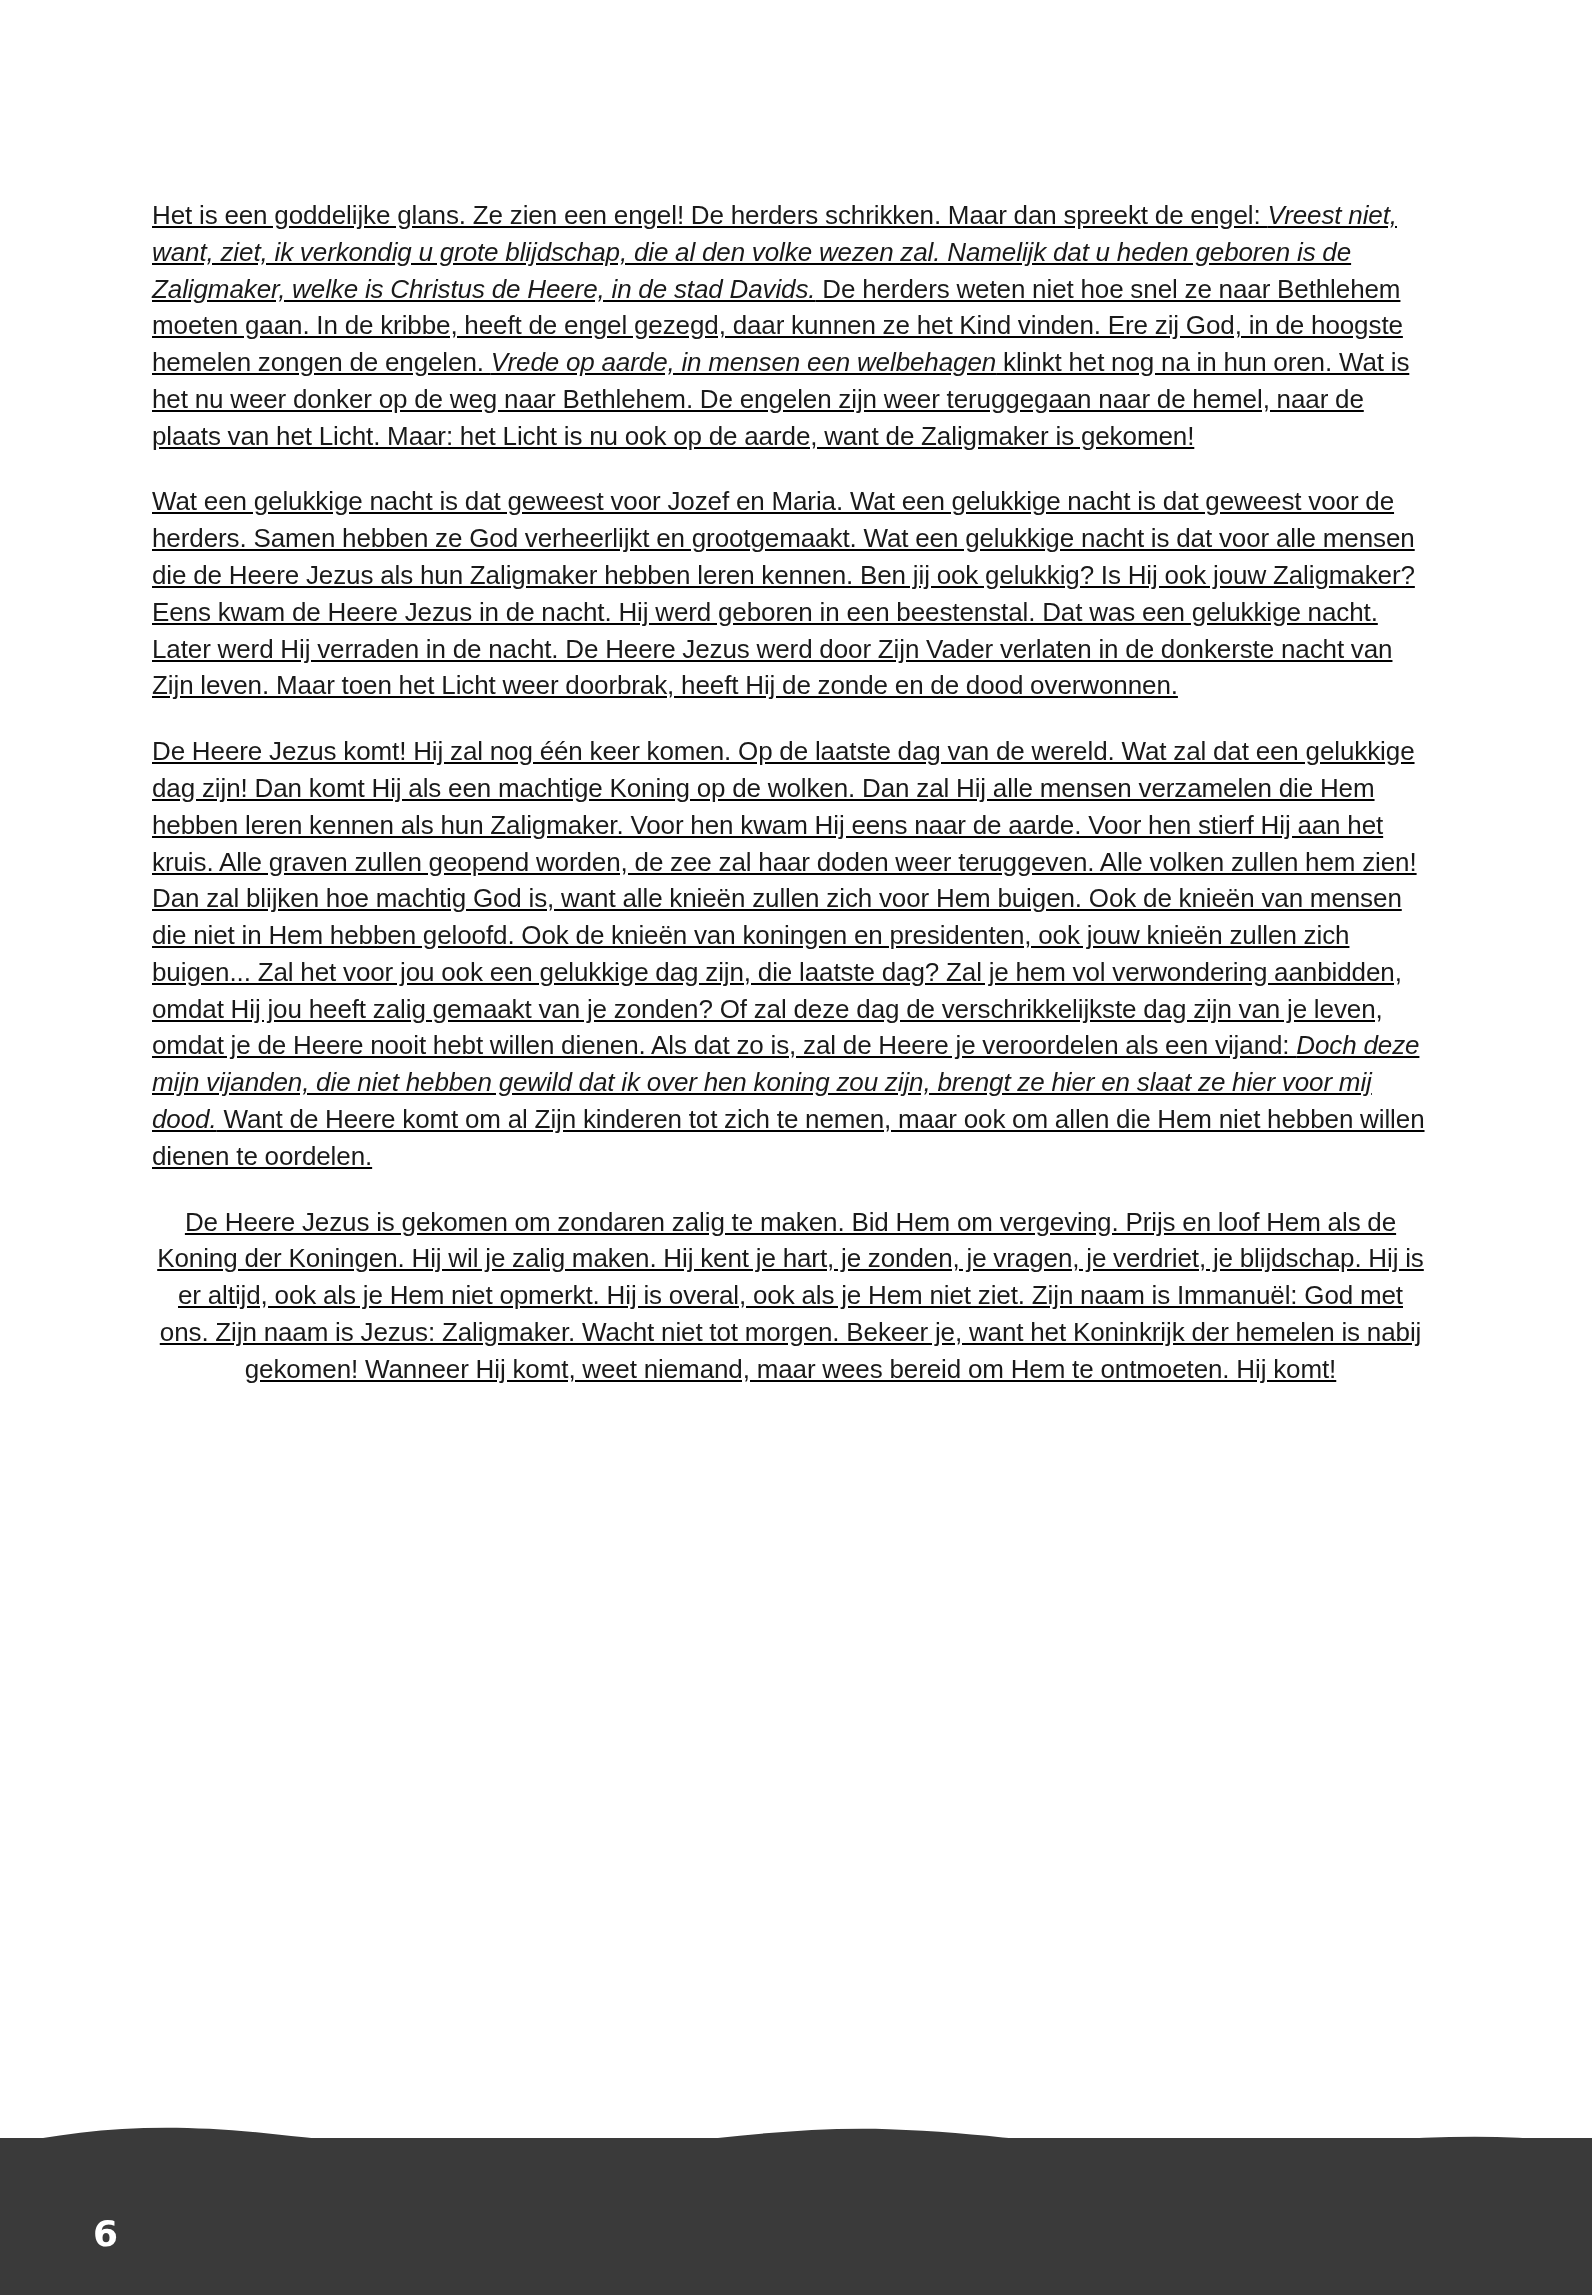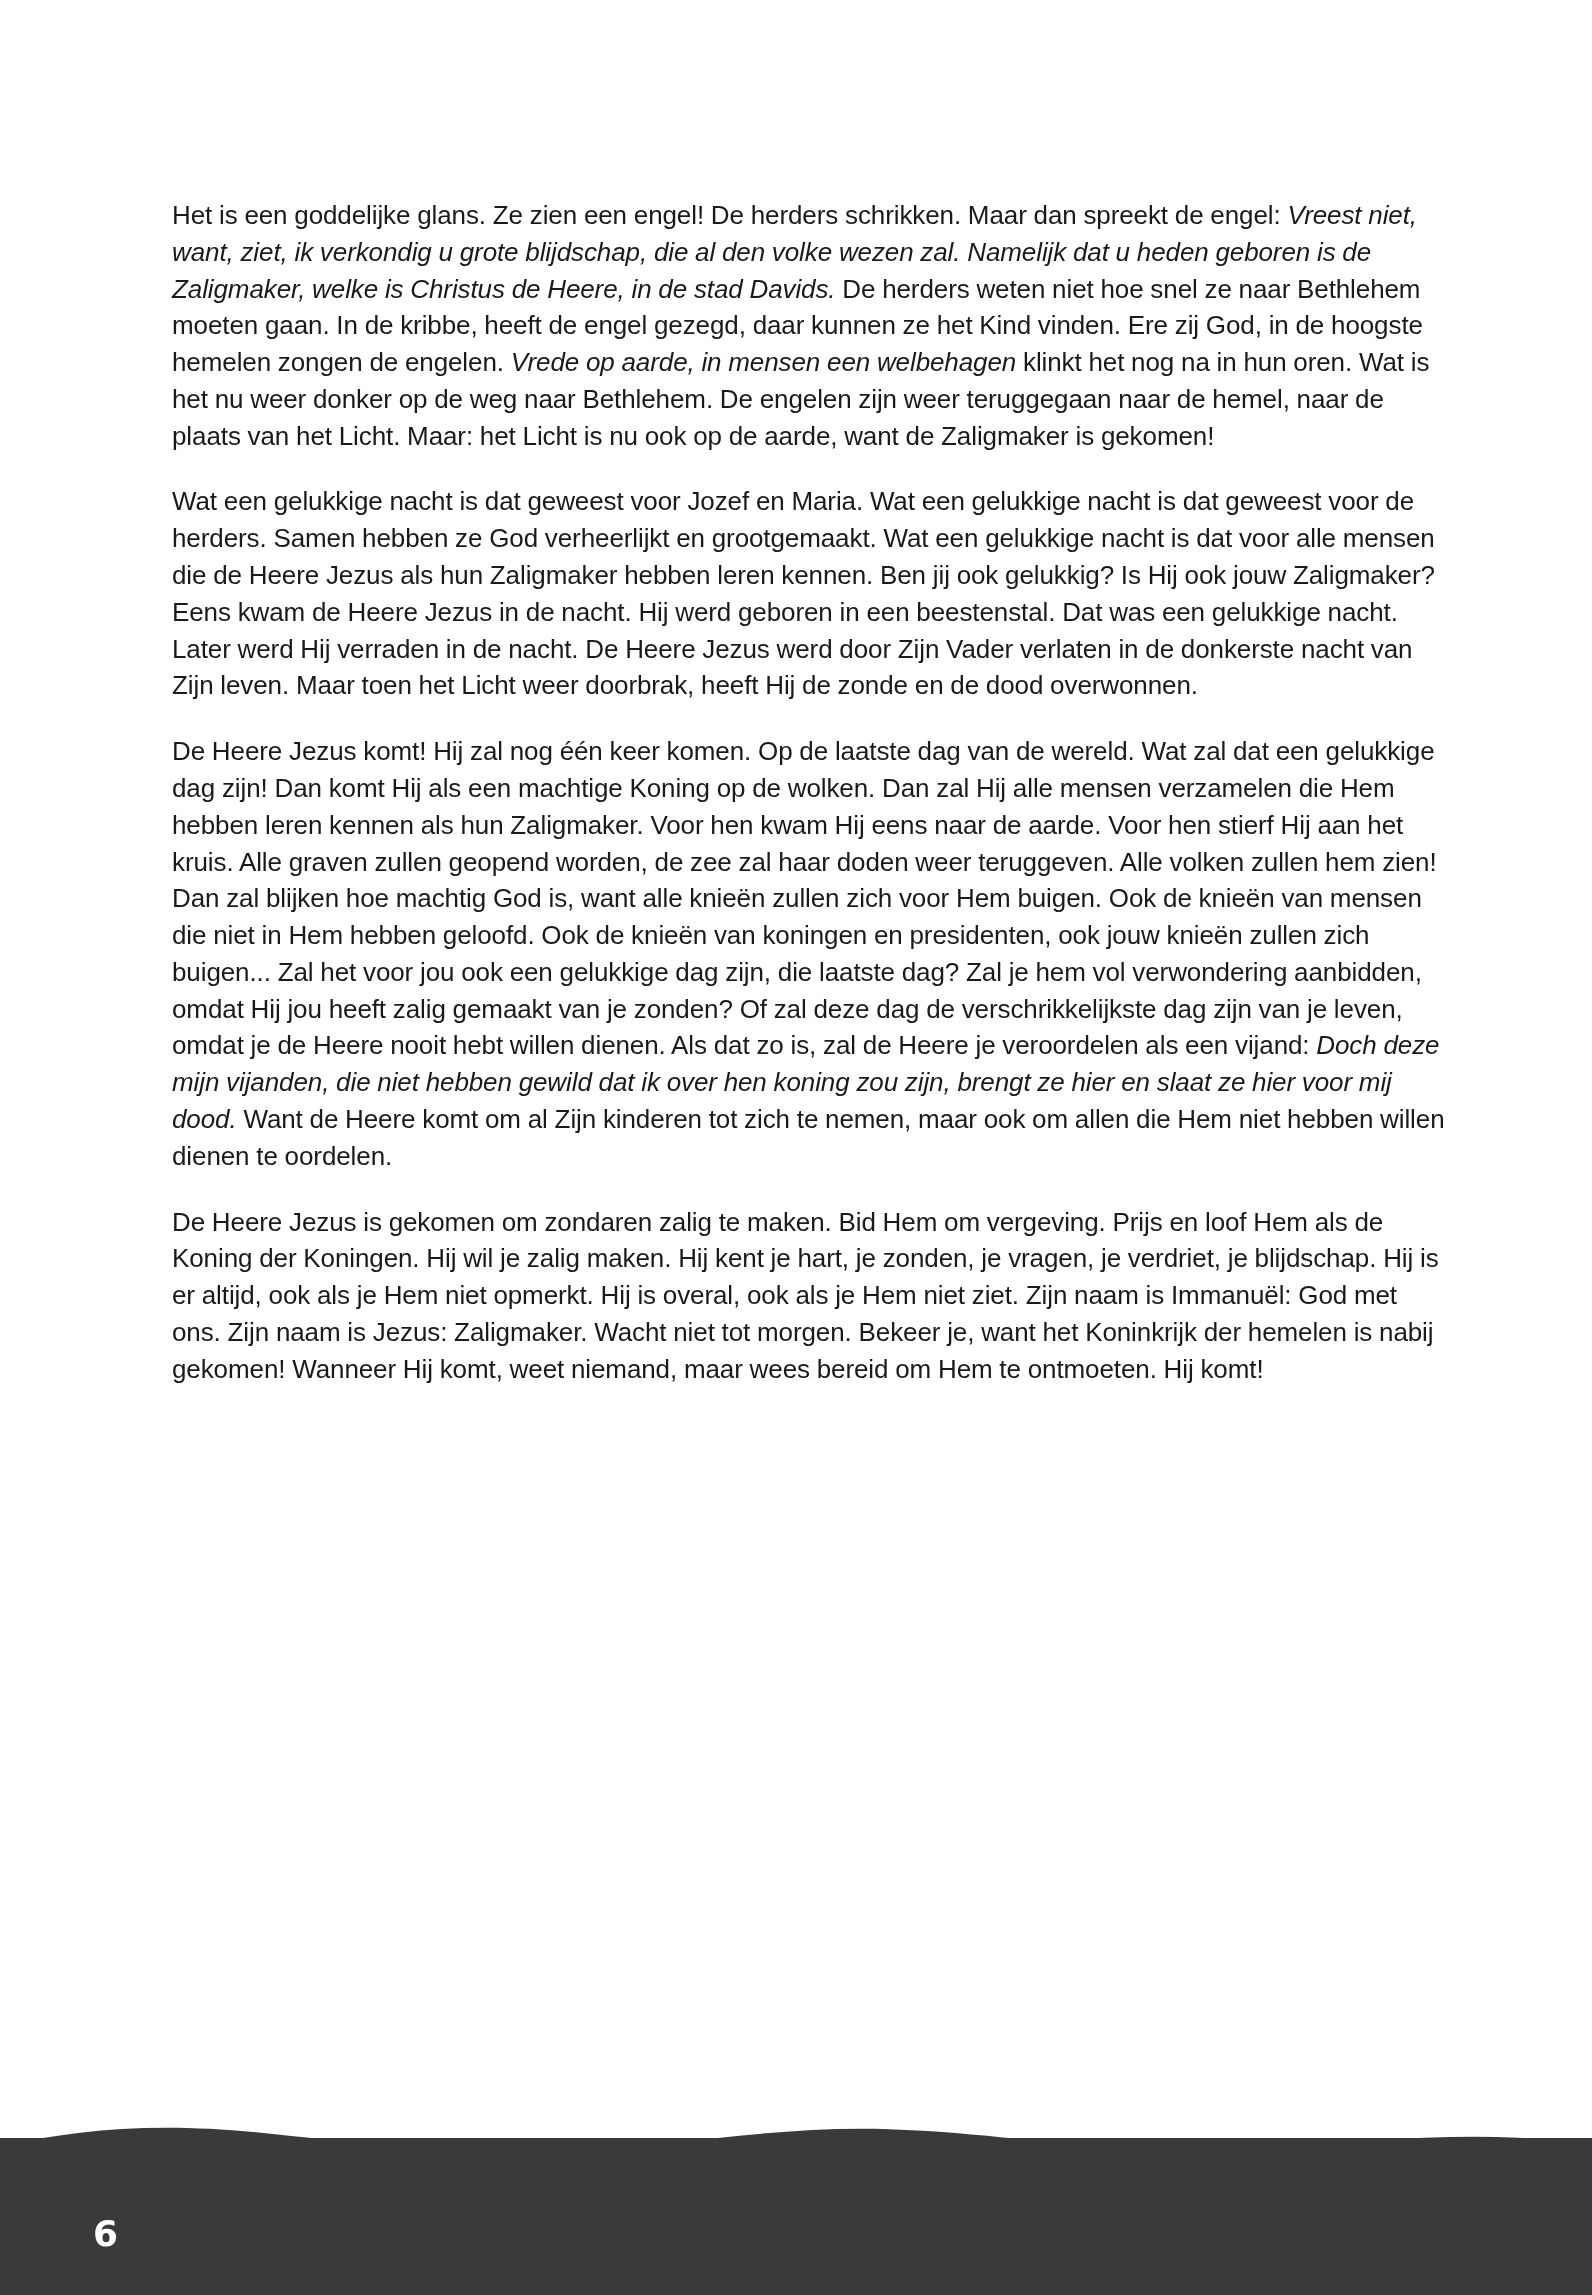--- a/index.html
+++ b/index.html
@@ -16,37 +16,39 @@
   }
 
   .page {
     position: absolute;
     inset: 0;
     background: #ffffff;
   }
 
   .content {
     position: absolute;
-    left: 172px;
+    left: 152px;
     top: 197px;
     width: 1277px;
+    text-decoration: underline;
   }
 
   .para {
     font-size: 26px;
     line-height: 1.415;
     color: #1a1a1a;
     letter-spacing: -0.1px;
     margin: 0 0 29px 0;
     text-align: left;
     word-spacing: -0.3px;
   }
 
   .para:last-child {
     margin-bottom: 4px;
+    text-align: center;
   }
 
   .para em {
     font-style: italic;
   }
 
   
   .footer-band {
     position: absolute;
     left: 0;

